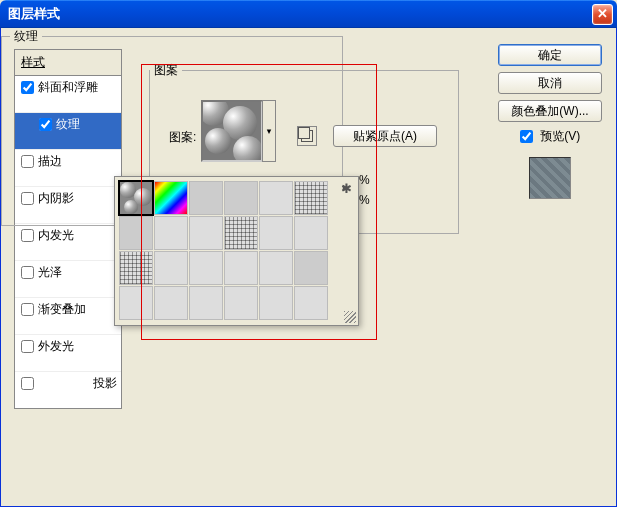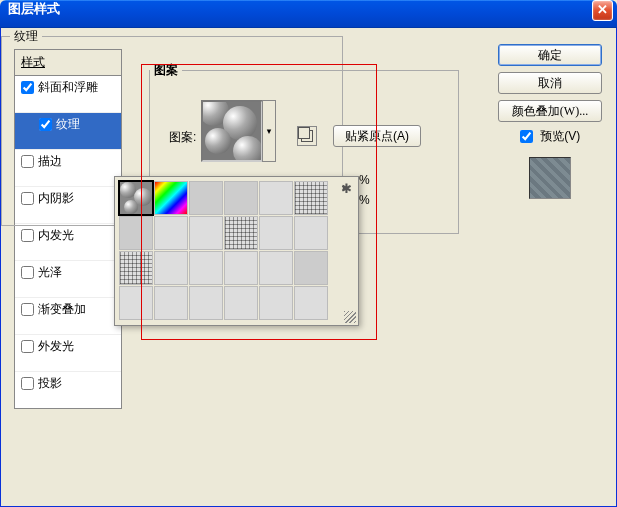--- a/index.html
+++ b/index.html
@@ -1,52 +1,52 @@
 <!DOCTYPE html>
 <html><head>
 <meta charset="utf-8">
 <style>
   * { box-sizing: border-box; margin: 0; padding: 0; font-family: "Microsoft YaHei", SimSun, Arial, sans-serif; font-size: 12px; }
   body { background: #ece9d8; width: 617px; height: 507px; overflow: hidden; position: relative; }
-  .titlebar { height: 28px; background: linear-gradient(to bottom, #3a95ff 0%, #0055e5 5%, #0049d6 50%, #0040c2 95%, #003399 100%); color: #fff; font-weight: bold; display: flex; align-items: flex-start; padding: 0 4px 0 8px; border-radius: 6px 6px 0 0; }
+  .titlebar { height: 28px; background: linear-gradient(to bottom, #3a95ff 0%, #0055e5 5%, #0049d6 50%, #0040c2 95%, #003399 100%); color: #fff; font-weight: bold; display: flex; align-items: center; padding: 0 4px 0 8px; border-radius: 6px 6px 0 0; }
   .titlebar-title { flex: 1; font-size: 13px; }
   .close-btn { width: 21px; height: 21px; background: linear-gradient(to bottom, #f8a796, #e24f2d 50%, #c4361a); border: 1px solid #fff; border-radius: 3px; color: #fff; font-size: 13px; font-weight: bold; text-align: center; line-height: 18px; cursor: pointer; box-shadow: inset 0 0 2px rgba(255,255,255,0.6); }
   .dialog-body { position: absolute; top: 28px; left: 0; right: 0; bottom: 0; background: #ece9d8; border: 1px solid #0831d9; border-top: none; }
   .styles-panel { position: absolute; left: 13px; top: 21px; width: 108px; border: 1px solid #888; background: #fff; }
   .panel-header { background: #ece9d8; padding: 4px 6px; border-bottom: 1px solid #888; text-decoration: underline; }
   .style-item { display: flex; align-items: center; padding: 3px 4px 16px 6px; border-bottom: 1px solid #eee; cursor: pointer; }
-  .style-item:last-child { border-bottom: none; }
+  .style-item:last-child { border-bottom: none; justify-content: space-between; }
   .style-item.selected { background: #316ac5; color: #fff; }
   .style-item input[type=checkbox] { margin-right: 4px; width: 13px; height: 13px; }
   .style-item.indent { padding-left: 24px; }
   .fs-texture { position: absolute; left: 0; top: 0; width: 342px; height: 198px; border: 1px solid #aaa; padding: 8px; }
   .fs-texture > legend { padding: 0 4px; }
   .fs-pattern { position: absolute; left: 18px; top: 18px; width: 310px; height: 172px; border: 1px solid #aaa; }
-  .fs-pattern > legend { padding: 0 4px; font-weight: bold; }
+  .fs-pattern > legend { padding: 0 4px; }
   .highlight-box { position: absolute; left: 140px; top: 36px; width: 236px; height: 276px; border: 1px solid #d00; pointer-events: none; z-index: 50; }
   .pattern-label { position: absolute; left: 168px; top: 101px; }
   .pattern-preview { position: absolute; left: 200px; top: 72px; width: 62px; height: 62px; border: 2px inset #ccc; background: #999; display: flex; align-items: center; justify-content: center; overflow: hidden; }
   .spheres { width: 100%; height: 100%; position: relative; background: #7a7a7a; }
   .sph { position: absolute; border-radius: 50%; background: radial-gradient(circle at 30% 30%, #fff, #aaa 40%, #555); }
   .dd-btn { position: absolute; left: 261px; top: 72px; width: 14px; height: 62px; background: #ece9d8; border: 1px solid #888; text-align: center; line-height: 60px; cursor: pointer; font-size: 9px; }
   .new-preset { position: absolute; left: 296px; top: 98px; width: 20px; height: 20px; border: 1px solid #888; background: #ece9d8; cursor:pointer; position:absolute; }
   .new-preset::before { content:""; position:absolute; left:3px; top:3px; width:10px; height:10px; border:1px solid #555; }
   .new-preset::after { content:""; position:absolute; left:0px; top:0px; width:10px; height:10px; border:1px solid #555; background:#ece9d8; }
-  .snap-btn { position: absolute; left: 332px; top: 97px; width: 88px; height: 22px; background: linear-gradient(to bottom,#fff,#ece9d8); border:1px solid #888; border-radius:3px; cursor:pointer; }
+  .snap-btn { position: absolute; left: 332px; top: 97px; width: 104px; height: 22px; background: linear-gradient(to bottom,#fff,#ece9d8); border:1px solid #888; border-radius:3px; cursor:pointer; }
   .pct1 { position: absolute; left: 358px; top: 145px; }
   .pct2 { position: absolute; left: 358px; top: 165px; }
   .picker { position: absolute; left: 113px; top: 148px; width: 245px; height: 150px; background: #ece9d8; border: 1px solid #888; box-shadow: 2px 2px 6px rgba(0,0,0,0.3); z-index: 40; padding: 4px; }
   .picker-grid { display: grid; grid-template-columns: repeat(6, 34px); grid-auto-rows: 34px; gap: 1px; }
   .thumb { width: 34px; height: 34px; border: 1px solid #bbb; background: #ccc; cursor: pointer; position:relative; overflow:hidden;}
   .thumb.sel { outline: 2px solid #000; outline-offset: -1px; }
   .gear { position: absolute; right: 6px; top: 4px; font-size: 13px; color: #555; cursor:pointer; }
   .picker-arrow { position:absolute; right:9px; top:6px; font-size:8px; color:#555;}
   .resize-grip { position: absolute; right: 2px; bottom: 2px; width: 12px; height: 12px; cursor: nwse-resize; background: repeating-linear-gradient(135deg,#888,#888 1px,transparent 1px,transparent 3px);}
   .side-btns { position: absolute; right: 14px; top: 16px; width: 104px; }
-  .win-btn { display:block; width: 100%; height: 22px; margin-bottom: 6px; background: linear-gradient(to bottom,#fff,#ece9d8); border:1px solid #888; border-radius:3px; cursor:pointer;font-family:Liberation Serif, serif; }
+  .win-btn { display:block; width: 100%; height: 22px; margin-bottom: 6px; background: linear-gradient(to bottom,#fff,#ece9d8); border:1px solid #888; border-radius:3px; cursor:pointer; }
   .win-btn.default { border:1px solid #2f6fc9; box-shadow: 0 0 0 1px #89ade8 inset; }
   .preview-row { margin-top: 6px; text-align:center; }
   .preview-row input { vertical-align: middle; margin-right: 4px;}
   .preview-swatch { width: 42px; height: 42px; margin: 12px auto 0; border: 1px inset #888; background: repeating-linear-gradient(45deg,#7d8b92,#7d8b92 4px,#6b7880 4px,#6b7880 8px);}
   .rainbow { background: linear-gradient(135deg, #f00,#ff0,#0f0,#0ff,#00f,#f0f,#f00); }
   .hatch { background: repeating-linear-gradient(0deg,#999,#999 1px,#eee 1px,#eee 4px), repeating-linear-gradient(90deg,#999,#999 1px,#eee 1px,#eee 4px); background-blend-mode: multiply;}
   .noise { background: radial-gradient(#bbb 10%, transparent 11%) 0 0/4px 4px, radial-gradient(#aaa 10%, transparent 11%) 2px 2px/4px 4px #ddd; }
   .tiny-spheres { background: #888; }
 </style>
 </head>

